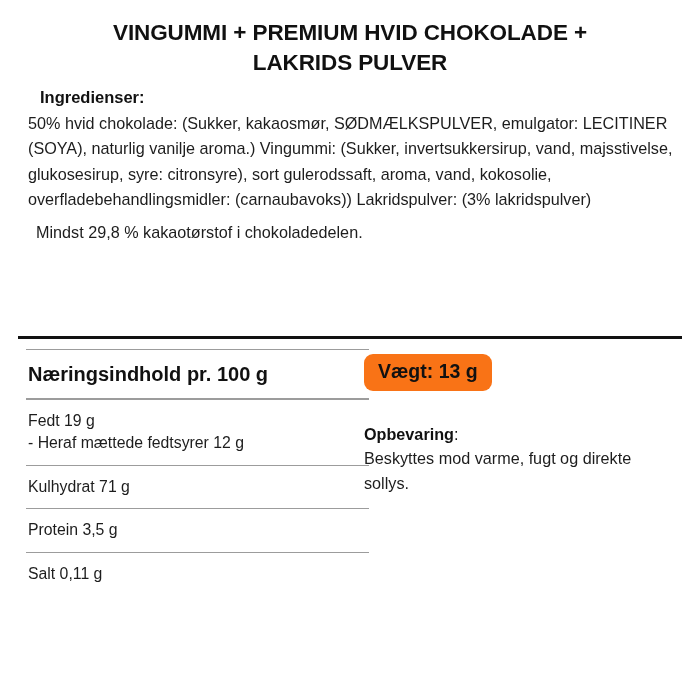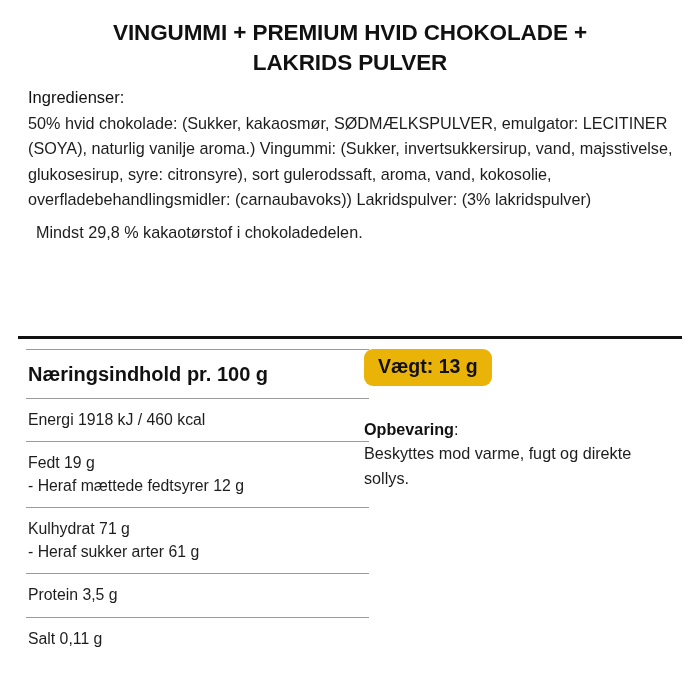--- a/index.html
+++ b/index.html
@@ -37,23 +37,23 @@
     color: #111111;
     text-transform: uppercase;
   }
 
   
   .ingredients {
     padding: 8px 22px 0 28px;
   }
   .ingredients-heading {
     font-size: 16.5px;
-    font-weight: normal;
+    font-weight: bold;
     line-height: 1.5;
-    margin: 0 0 1px 0;
+    margin: 0 0 1px 12px;
     color: #111111;
   }
   .ingredients-body {
     font-size: 16.2px;
     line-height: 1.56;
     margin: 0;
     color: #1d1d1d;
     max-width: 648px;
   }
   .ingredients-cocoa {
@@ -122,27 +122,28 @@
   }
   .nutri-sub {
     font-size: 15.8px;
     color: #1d1d1d;
     line-height: 1.42;
   }
 
   
   .weight-badge {
     display: inline-block;
-    background: #eab308;
+    background: #f97316;
     border-radius: 9px;
     padding: 6px 14px 7px 14px;
     font-size: 19.5px;
     font-weight: bold;
     color: #111111;
     line-height: 1.22;
+    margin-top: 5px;
   }
 
   
   .storage {
     margin-top: 31px;
   }
   .storage-heading {
     font-size: 16.2px;
     line-height: 1.5;
     color: #111111;
@@ -187,34 +188,30 @@
   <div class="columns">
 
     <div class="col-left">
       <div class="nutri-table">
         <div class="nutri-rule"></div>
         <div class="nutri-row header-row">
           <div class="nutri-header-text">Næringsindhold pr. 100 g</div>
         </div>
         <div class="nutri-rule"></div>
 
-        <div class="nutri-row">
-          <div class="nutri-line">Energi 1918 kJ / 460 kcal</div>
-        </div>
         <div class="nutri-rule"></div>
 
         <div class="nutri-row">
           <div class="nutri-line">Fedt 19 g</div>
           <div class="nutri-sub">- Heraf mættede fedtsyrer 12 g</div>
         </div>
         <div class="nutri-rule"></div>
 
         <div class="nutri-row">
           <div class="nutri-line">Kulhydrat 71 g</div>
-          <div class="nutri-sub">- Heraf sukker arter 61 g</div>
         </div>
         <div class="nutri-rule"></div>
 
         <div class="nutri-row">
           <div class="nutri-line">Protein 3,5 g</div>
         </div>
         <div class="nutri-rule"></div>
 
         <div class="nutri-row">
           <div class="nutri-line">Salt 0,11 g</div>

